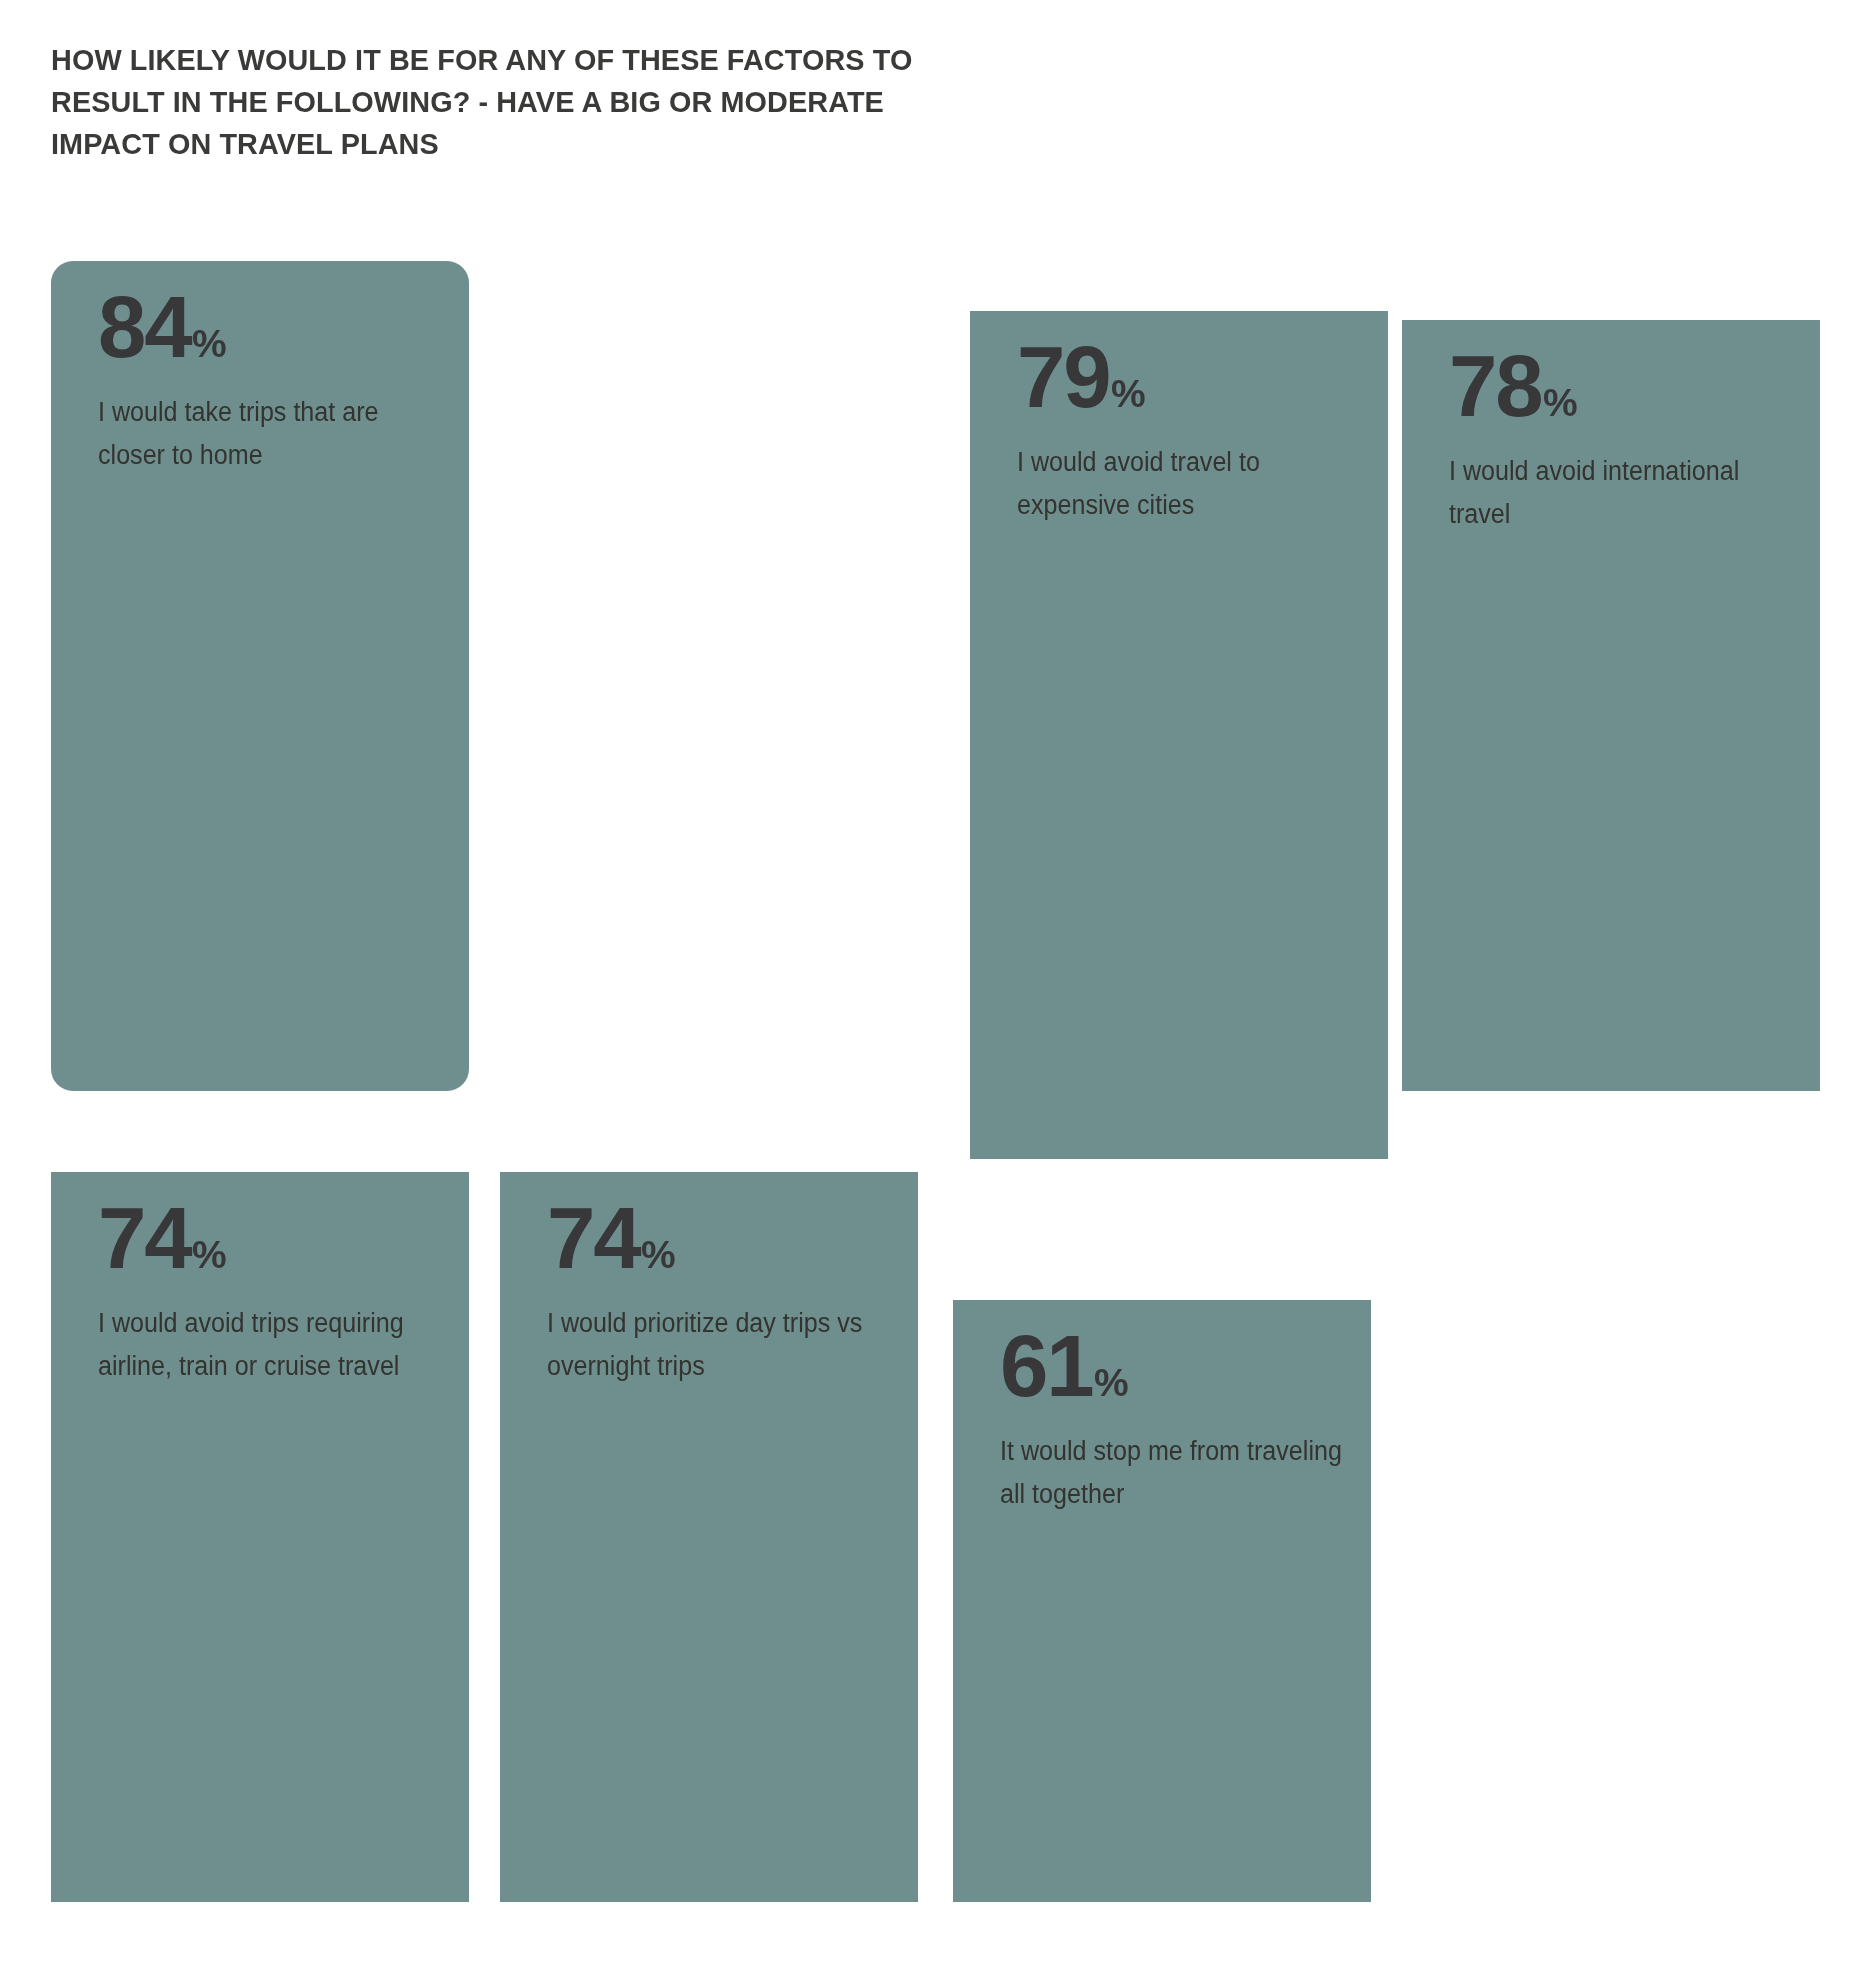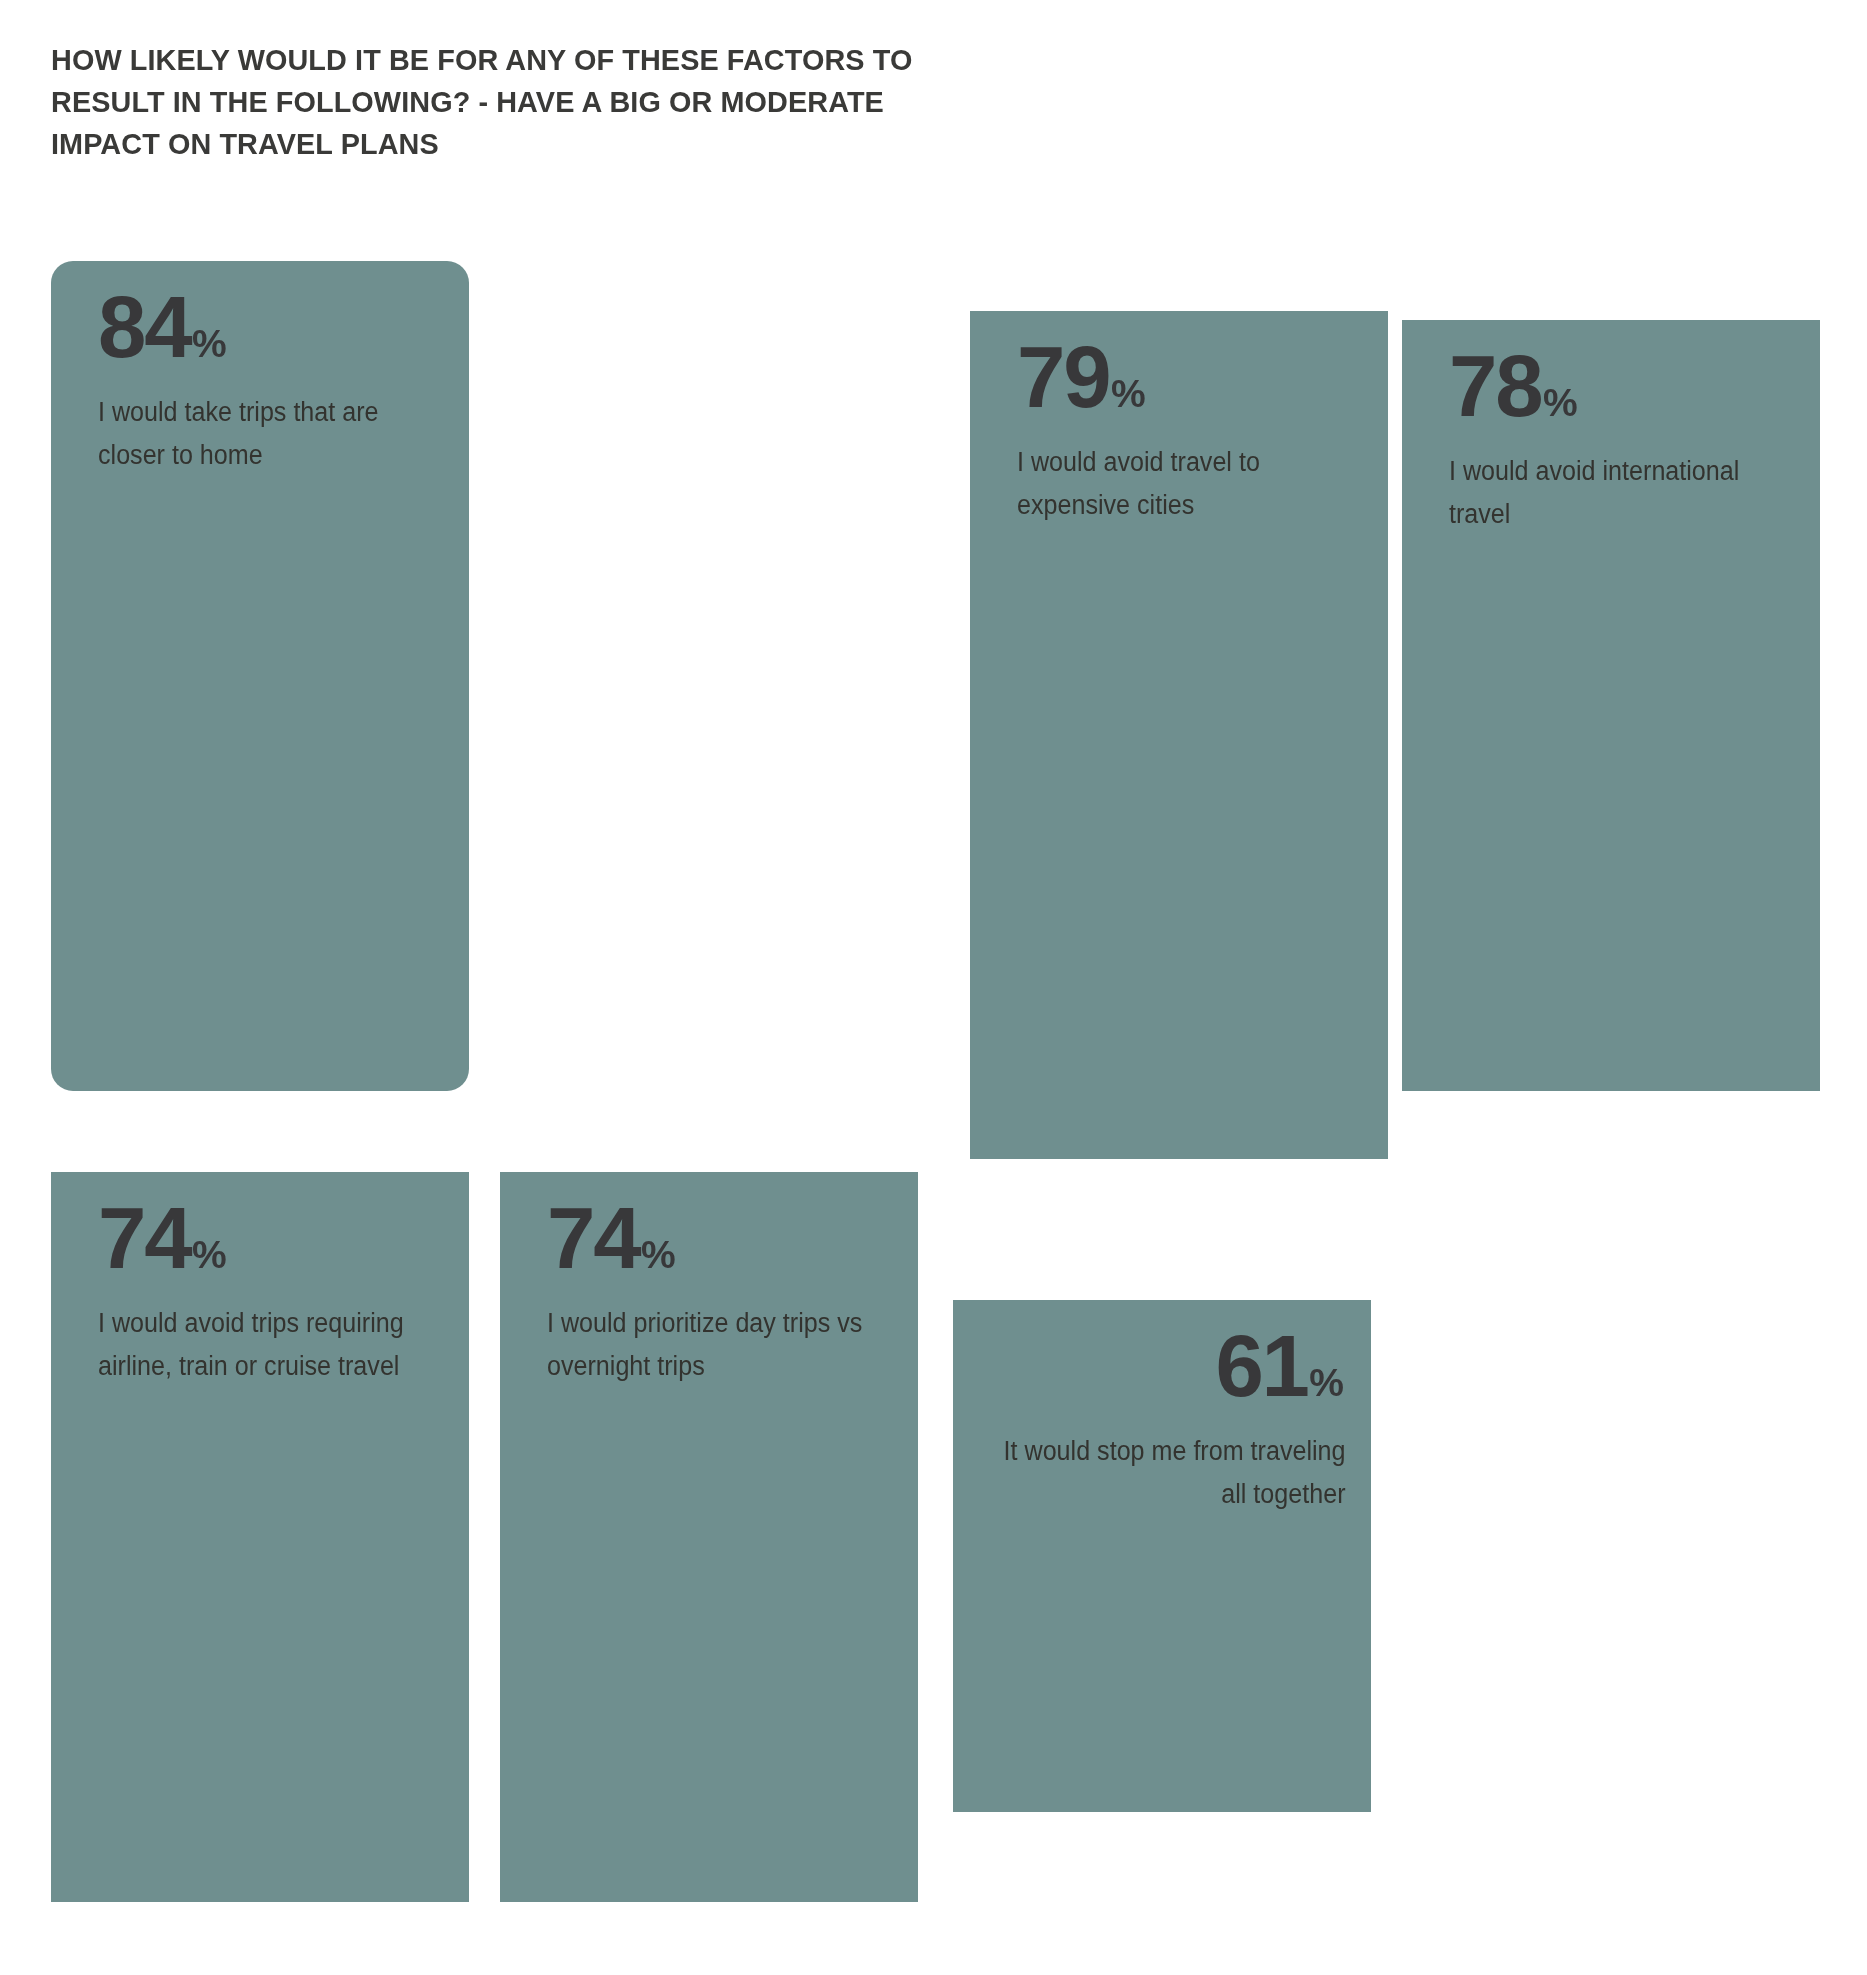--- a/index.html
+++ b/index.html
@@ -130,21 +130,21 @@
     </div>
   </div>
 
   <div class="bar" style="left: 500px; top: 1172px; width: 418px; height: 730px; background: rgb(111, 143, 143);">
     <div class="bar-content">
       <span class="bar-value" style="color: rgb(56, 56, 58);"><span>74</span><span class="pct">%</span></span>
       <span class="bar-label" style="color: rgb(51, 51, 47);">I would prioritize day trips vs overnight trips</span>
     </div>
   </div>
 
-  <div class="bar" style="left: 953px; top: 1300px; width: 418px; height: 512px; background: rgb(111, 143, 143); text-align: right;">
+  <div class="bar" style="left: 953px; top: 1300px; width: 418px; height: 602px; background: rgb(111, 143, 143);">
     <div class="bar-content">
       <span class="bar-value" style="color: rgb(56, 56, 58);"><span>61</span><span class="pct">%</span></span>
       <span class="bar-label" style="color: rgb(51, 51, 47);">It would stop me from traveling all together</span>
     </div>
   </div>
 
 </div>
 
 
 </body></html>

